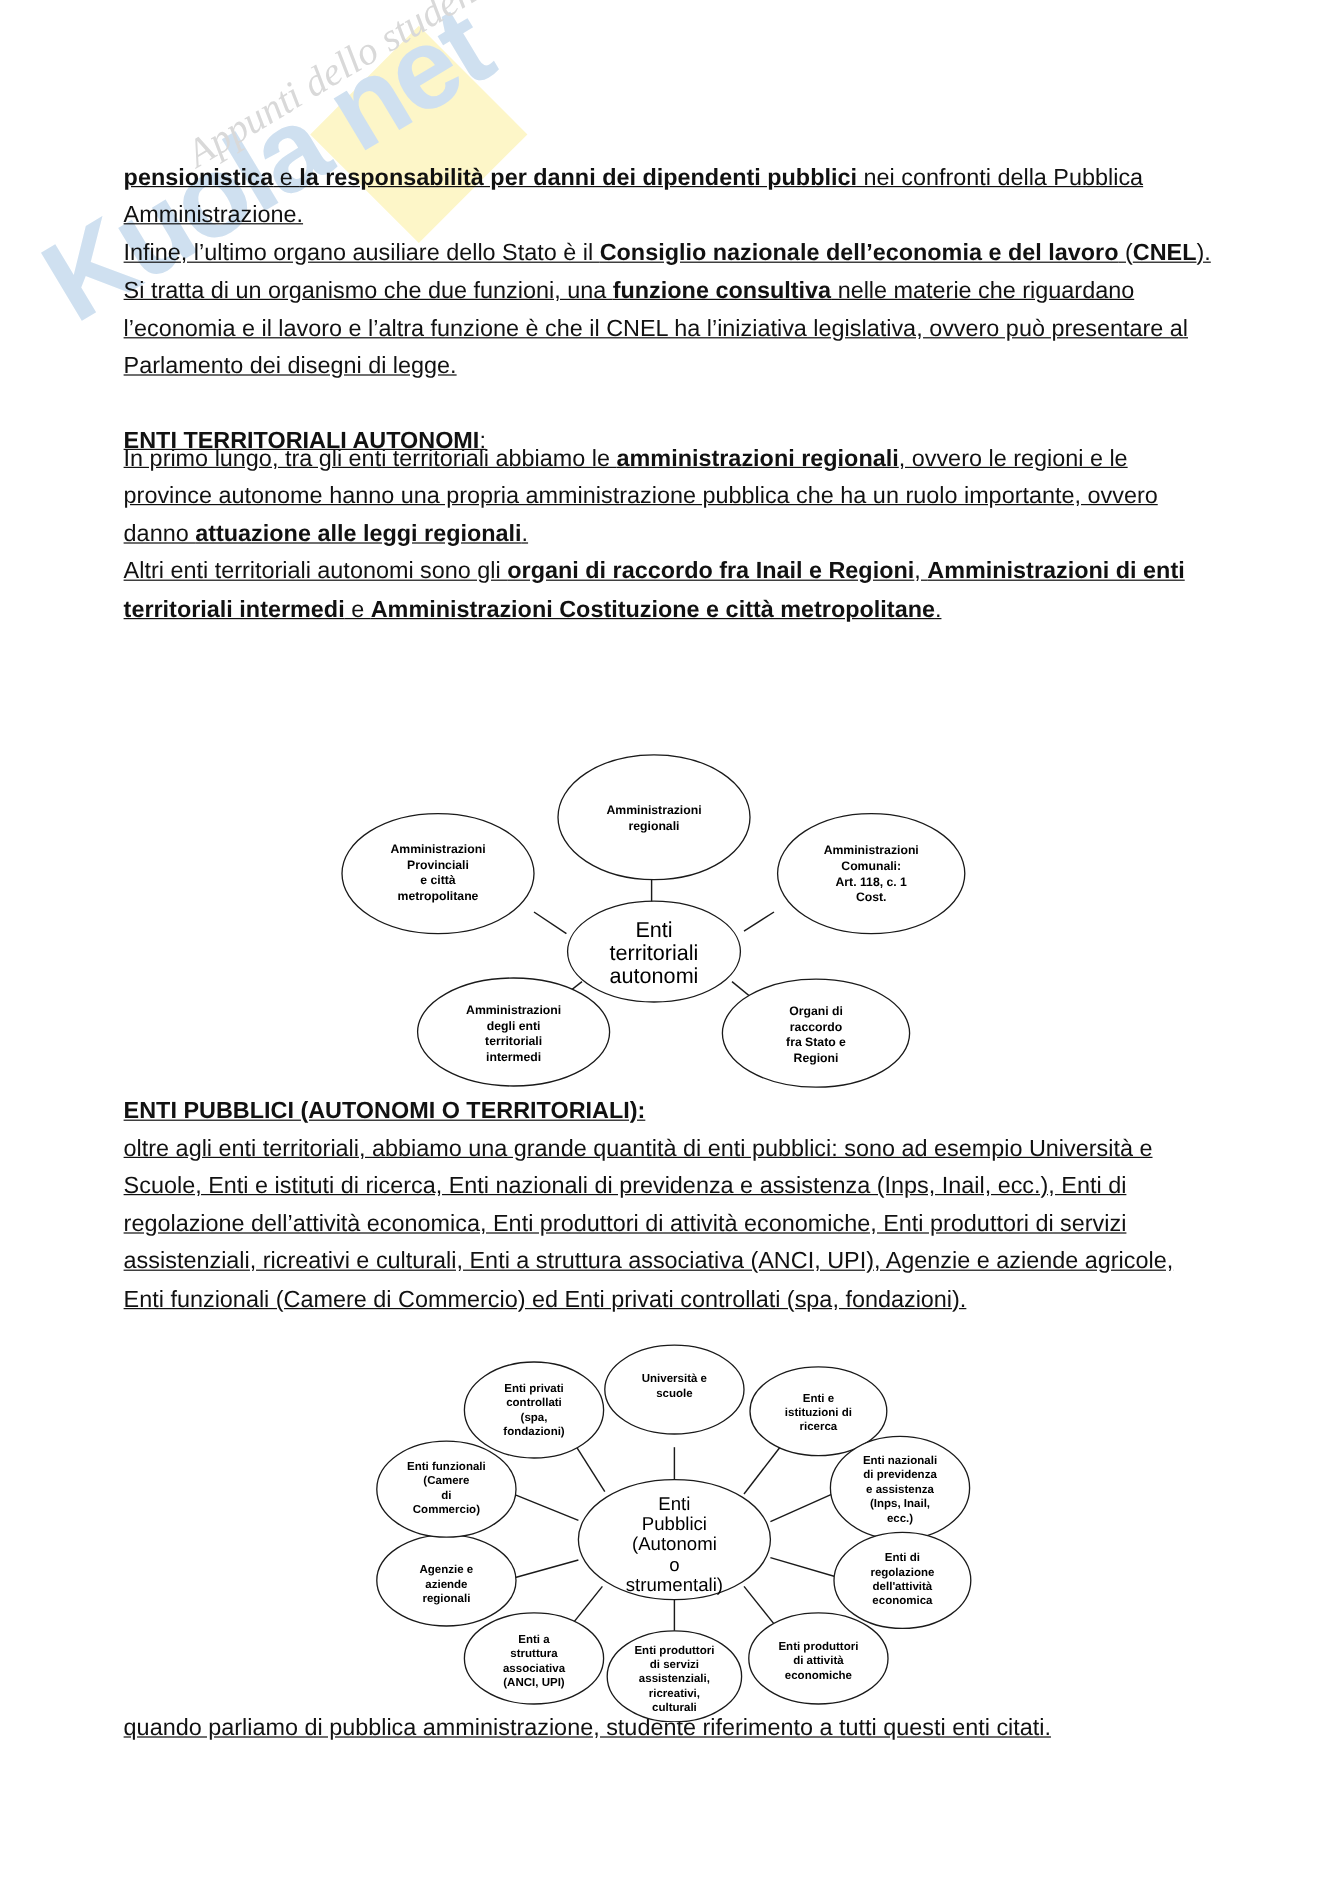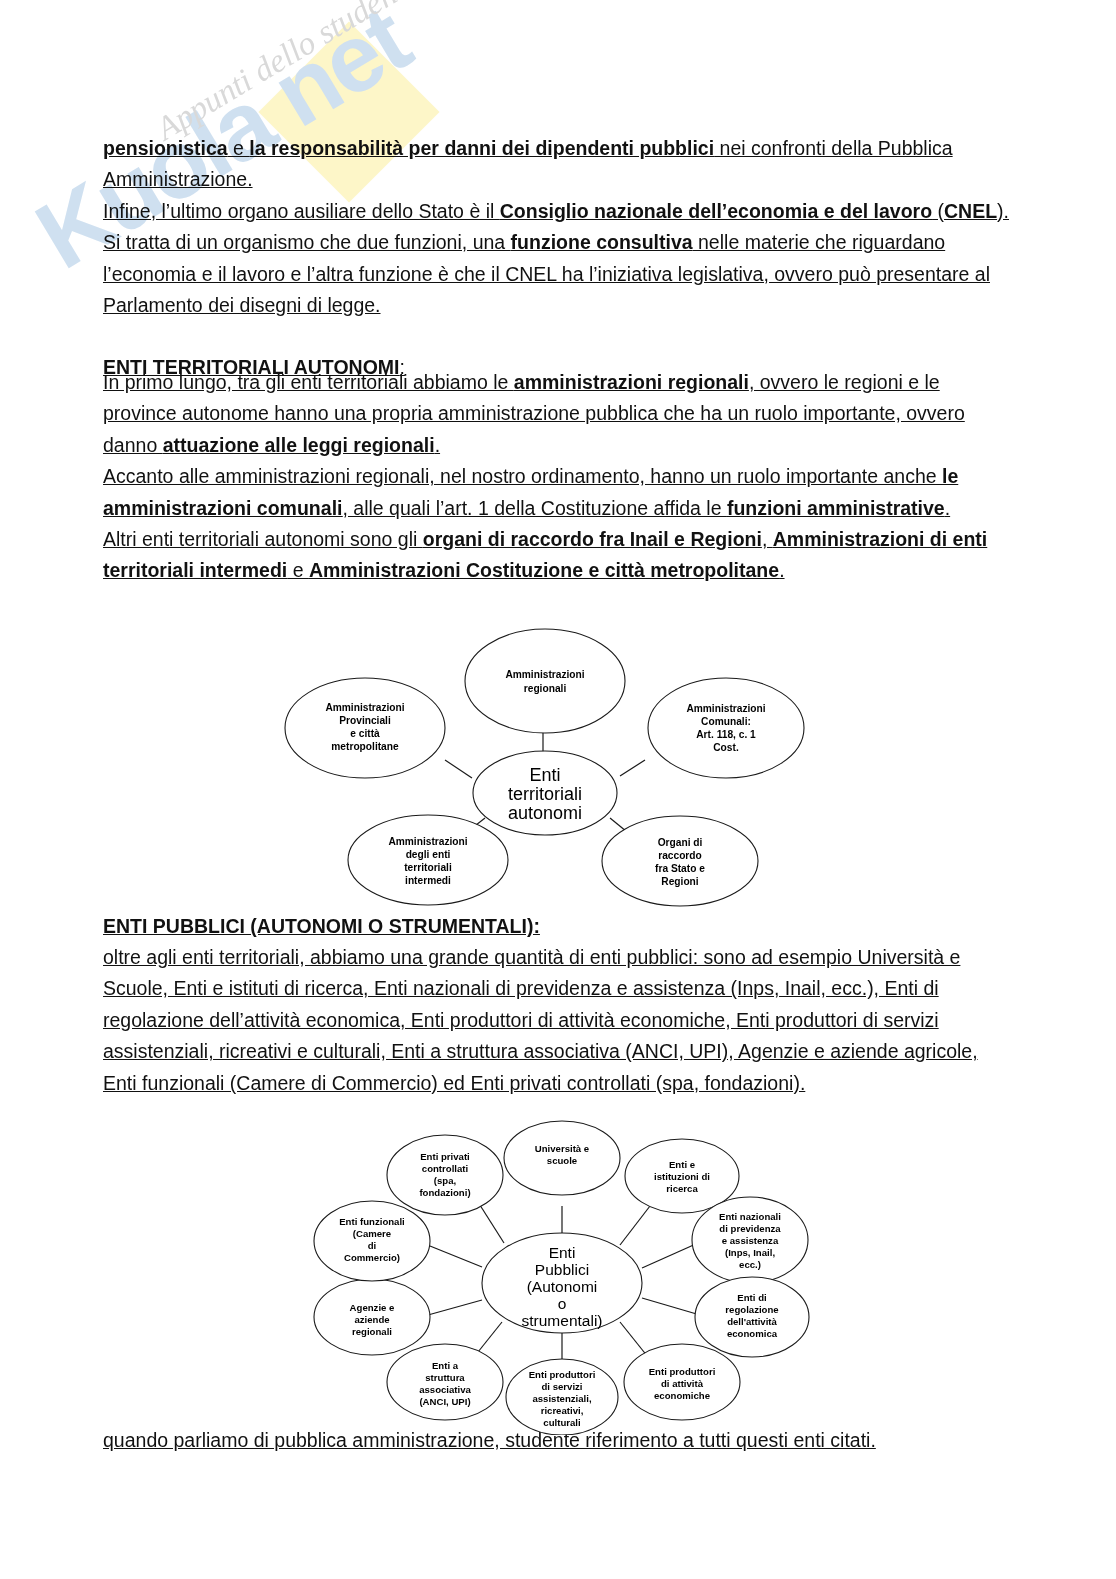--- a/index.html
+++ b/index.html
@@ -126,21 +126,20 @@
       <p><b>pensionistica</b><span> e </span><b>la responsabilità per danni dei dipendenti pubblici</b><span> nei confronti della Pubblica Amministrazione.</span></p>
       <p><span>Infine, l’ultimo organo ausiliare dello Stato è il </span><b>Consiglio nazionale dell’economia e del lavoro</b><span> (</span><b>CNEL</b><span>). Si tratta di un organismo che due funzioni, una </span><b>funzione consultiva</b><span> nelle materie che riguardano l’economia e il lavoro e l’altra funzione è che il CNEL ha l’iniziativa legislativa, ovvero può presentare al Parlamento dei disegni di legge.</span></p>
     </div>
 
     <div class="tblock" style="top:352px;">
       <p><b>ENTI TERRITORIALI AUTONOMI</b><span>:</span></p>
     </div>
 
     <div class="tblock" style="top:367px;">
       <p><span>In primo lungo, tra gli enti territoriali abbiamo le </span><b>amministrazioni regionali</b><span>, ovvero le regioni e le province autonome hanno una propria amministrazione pubblica che ha un ruolo importante, ovvero danno </span><b>attuazione alle leggi regionali</b><span>.</span></p>
-      <p><span>Accanto alle amministrazioni regionali, nel nostro ordinamento, hanno un ruolo importante anche </span><b>le amministrazioni comunali</b><span>, alle quali l’art. 1 della Costituzione affida le </span><b>funzioni amministrative</b><span>.</span></p>
       <p><span>Altri enti territoriali autonomi sono gli </span><b>organi di raccordo fra Inail e Regioni</b><span>, </span><b>Amministrazioni di enti territoriali intermedi</b><span> e </span><b>Amministrazioni Costituzione e città metropolitane</b><span>.</span></p>
     </div>
 
     <div class="diagram" style="left:280px; top:608px;">
       <svg width="530" height="300" viewBox="0 0 530 300" xmlns="http://www.w3.org/2000/svg">
 
         <line class="edge" x1="263" y1="125" x2="263" y2="152"></line>
         <line class="edge" x1="340" y1="168" x2="365" y2="152"></line>
         <line class="edge" x1="330" y1="210" x2="352" y2="228"></line>
         <line class="edge" x1="205" y1="210" x2="182" y2="228"></line>
@@ -187,21 +186,21 @@
         <g>
           <ellipse cx="265" cy="185" rx="72" ry="42"></ellipse>
           <text class="hub-label" x="265" y="173" text-anchor="middle">Enti</text>
           <text class="hub-label" x="265" y="192" text-anchor="middle">territoriali</text>
           <text class="hub-label" x="265" y="211" text-anchor="middle">autonomi</text>
         </g>
       </svg>
     </div>
 
     <div class="tblock" style="top:911px;">
-      <p><b>ENTI PUBBLICI (AUTONOMI O STRUMENTALI):</b></p>
+      <p><b>ENTI PUBBLICI (AUTONOMI O TERRITORIALI):</b></p>
     </div>
 
     <div class="tblock" style="top:942px;">
       <p>oltre agli enti territoriali, abbiamo una grande quantità di enti pubblici: sono ad esempio Università e Scuole, Enti e istituti di ricerca, Enti nazionali di previdenza e assistenza (Inps, Inail, ecc.), Enti di regolazione dell’attività economica, Enti produttori di attività economiche, Enti produttori di servizi assistenziali, ricreativi e culturali, Enti a struttura associativa (ANCI, UPI), Agenzie e aziende agricole, Enti funzionali (Camere di Commercio) ed Enti privati controllati (spa, fondazioni).</p>
     </div>
 
     <div class="diagram" style="left:290px; top:1110px;">
       <svg width="545" height="325" viewBox="0 0 545 325" xmlns="http://www.w3.org/2000/svg">
 
         <line class="edge" x1="272" y1="128" x2="272" y2="96"></line>

